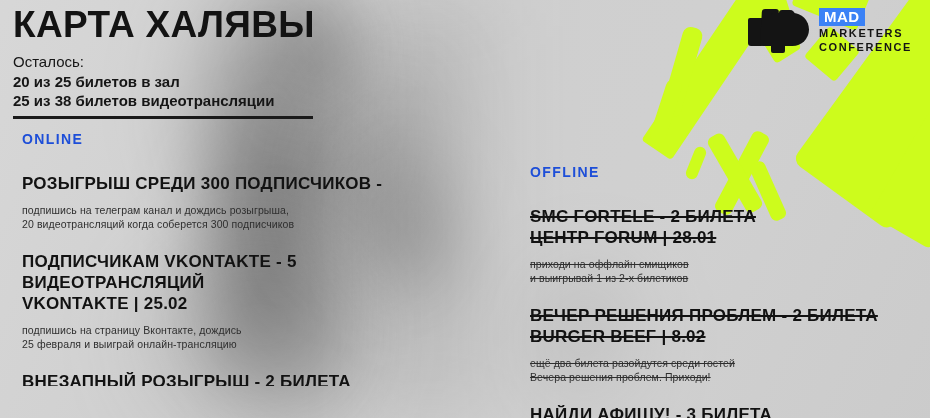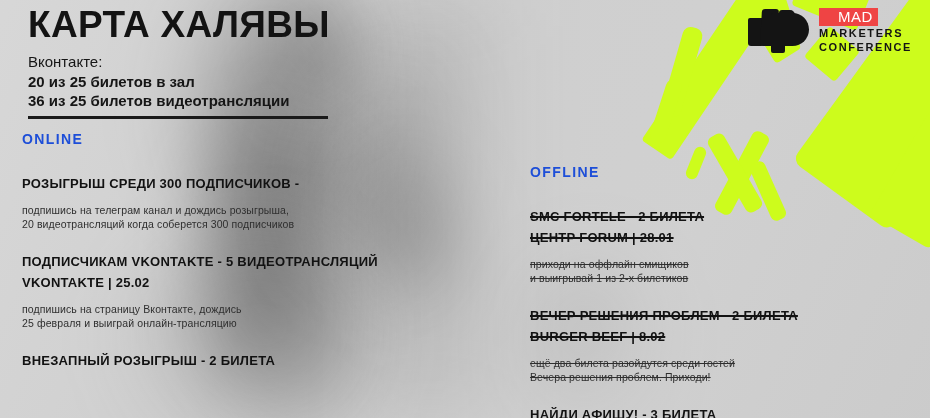--- a/index.html
+++ b/index.html
@@ -84,31 +84,31 @@
   .lm-d {
     position:absolute; left:30px; top:6px; width:31px; height:33px;
     background:#141414; border-radius:0 17px 17px 0;
   }
   .lm-d2 {
     position:absolute; left:28px; top:6px; width:14px; height:33px; background:#141414;
   }
 
   .logo-text { display:flex; flex-direction:column; gap:1px; padding-top:2px; }
   .mad-box {
-    background:#ef4444; color:#ffffff;
-    font-size:15px; font-weight:normal; letter-spacing:.5px;
-    padding:1px 5px 2px 19px; line-height:1; align-self:flex-start;
+    background:#3b82f6; color:#ffffff;
+    font-size:15px; font-weight:bold; letter-spacing:.5px;
+    padding:1px 5px 2px 5px; line-height:1; align-self:flex-start;
   }
   .logo-sub {
     color:#141414; font-size:11px; font-weight:bold;
     letter-spacing:1.6px; line-height:12.5px;
   }
 
   
-  .header { position:absolute; left:28px; top:4px; z-index:5; width:420px; }
+  .header { position:absolute; left:13px; top:4px; z-index:5; width:420px; }
 
   .title {
     font-size:37px; font-weight:bold; letter-spacing:.3px;
     color:#131313; line-height:42px; white-space:nowrap;
   }
   .remaining {
     margin-top:6px; color:#161616;
     font-size:15px; font-weight:bold; line-height:19.5px;
   }
   .remaining .lbl { font-weight:normal; }
@@ -123,21 +123,21 @@
 
   .col-label {
     color:#1d4ed8; font-size:14px; font-weight:bold;
     letter-spacing:1.4px; margin-bottom:26px;
   }
 
   .entry { margin-bottom:20px; }
   .entry:last-child { margin-bottom:0; }
 
   .entry-title {
-    color:#121212; font-size:13px; font-weight:bold;
+    color:#121212; font-size:17px; font-weight:bold;
     letter-spacing:.25px; line-height:21px;
   }
   .entry-desc {
     margin-top:9px;
     color:#2f2f2f; font-size:10.5px; font-weight:normal;
     line-height:14px; letter-spacing:.1px;
   }
 
   .struck .entry-title,
   .struck .entry-desc { text-decoration:line-through; text-decoration-thickness:1.5px; }
@@ -190,23 +190,23 @@
     <div class="logo-text">
       <span class="mad-box">MAD</span>
       <span class="logo-sub">MARKETERS</span>
       <span class="logo-sub">CONFERENCE</span>
     </div>
   </div>
 
   <div class="header">
     <div class="title">КАРТА ХАЛЯВЫ</div>
     <div class="remaining">
-      <div class="lbl">Вконтакте:</div>
+      <div class="lbl">Осталось:</div>
       <div>20 из 25 билетов в зал</div>
-      <div>36 из 25 билетов видеотрансляции</div>
+      <div>25 из 38 билетов видеотрансляции</div>
     </div>
     <div class="hr"></div>
   </div>
 
   <div class="col col-online clip-bottom">
     <div class="col-label">ONLINE</div>
 
     <div class="entry">
       <div class="entry-title">
         <div>РОЗЫГРЫШ СРЕДИ 300 ПОДПИСЧИКОВ -</div>

